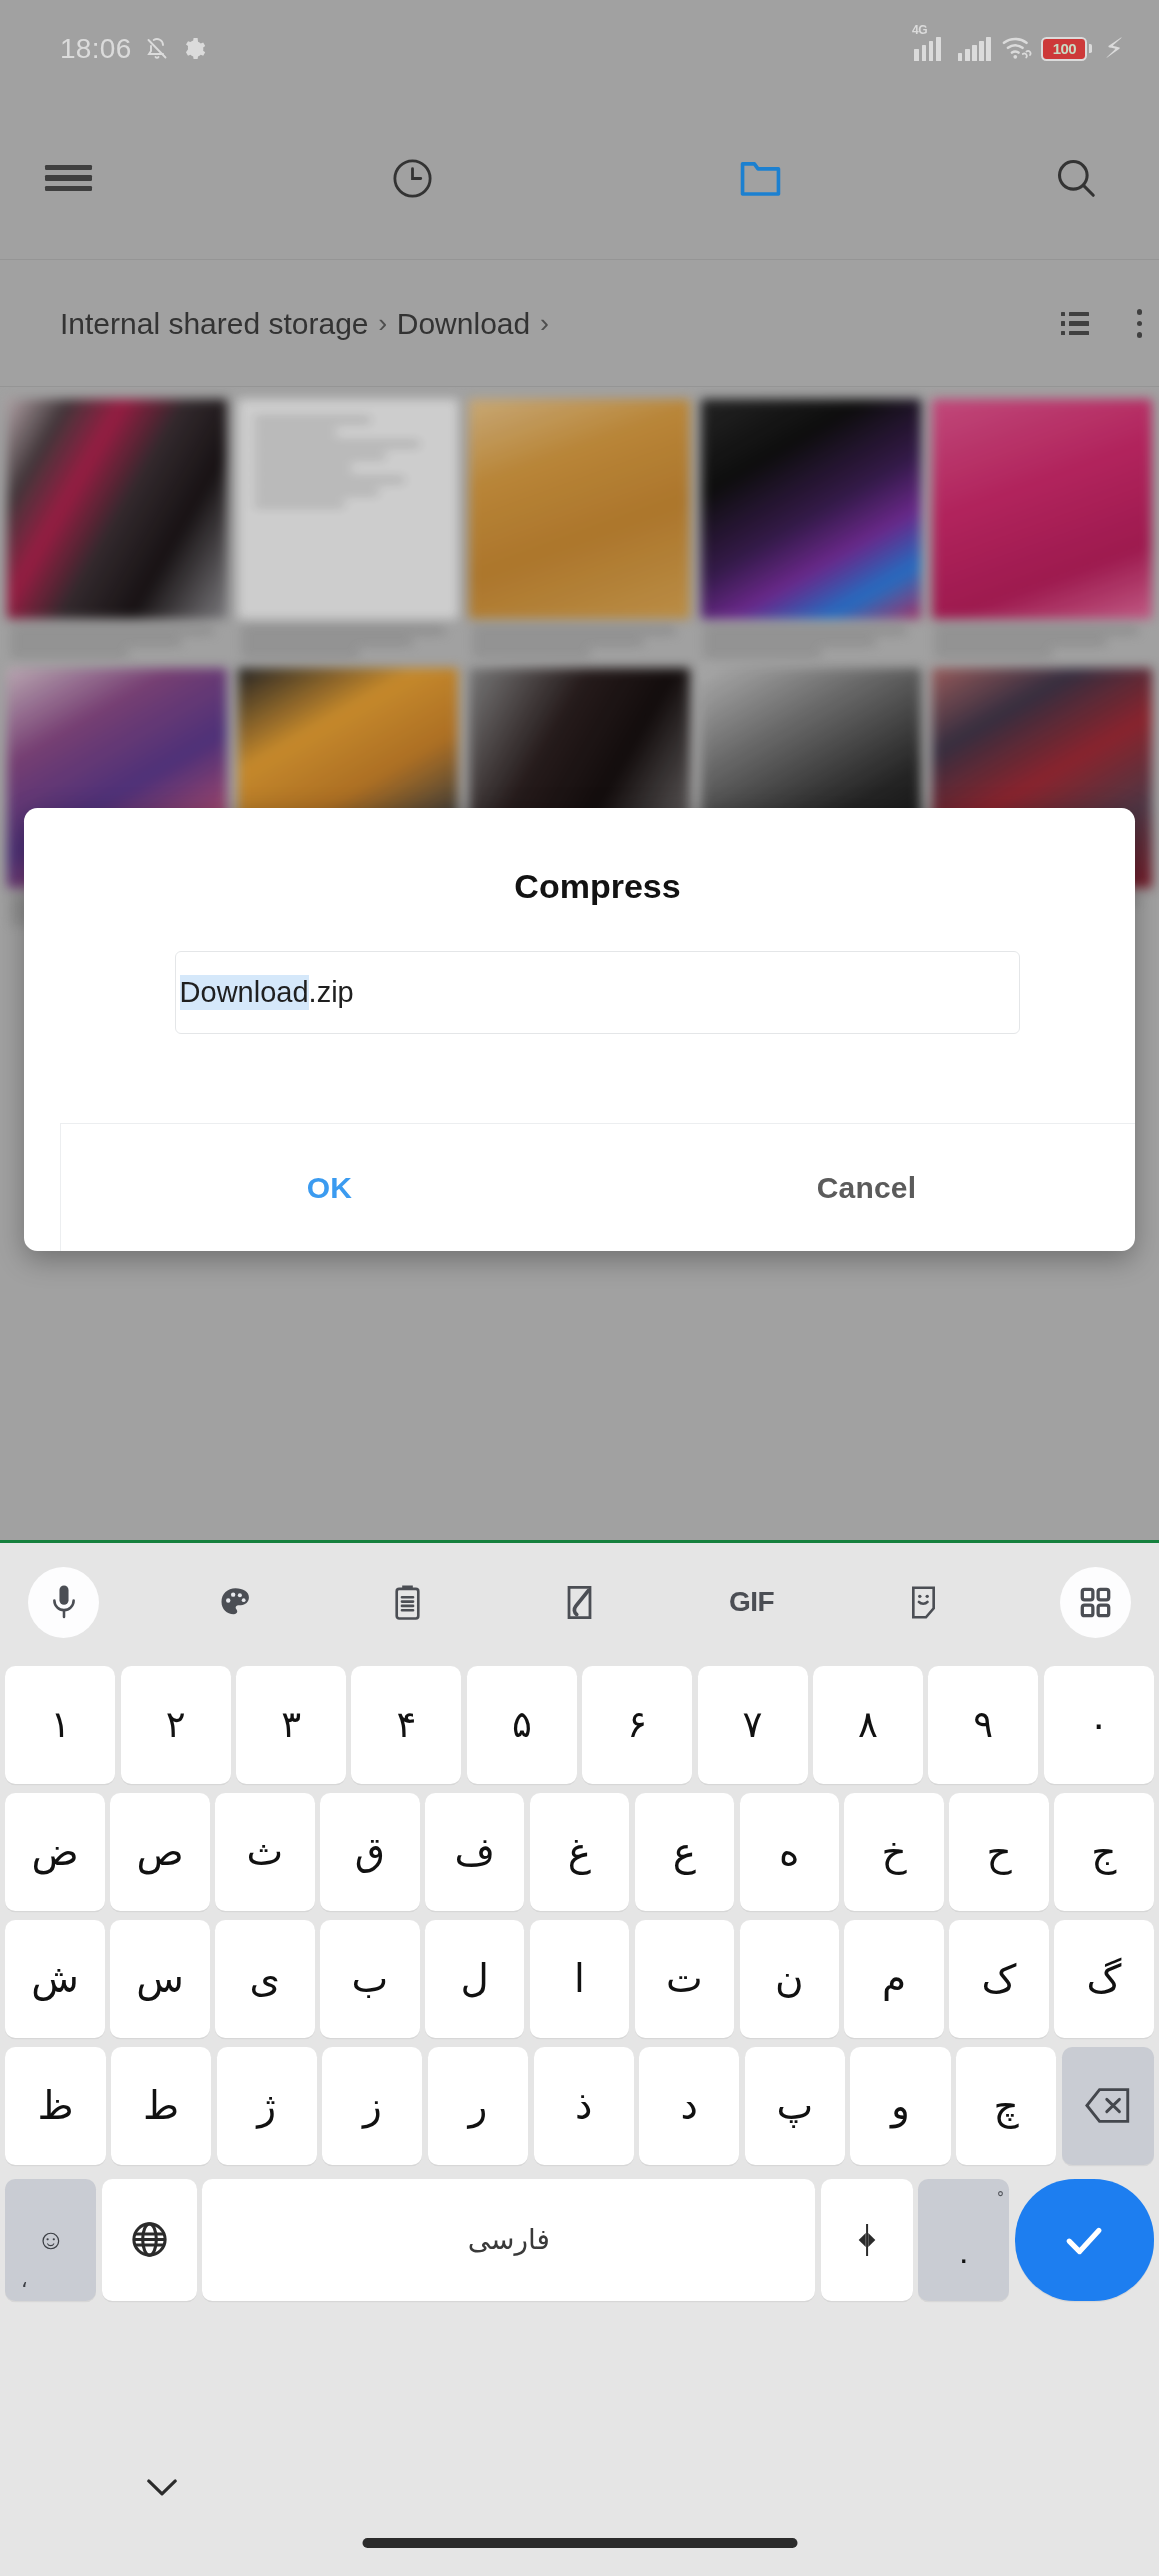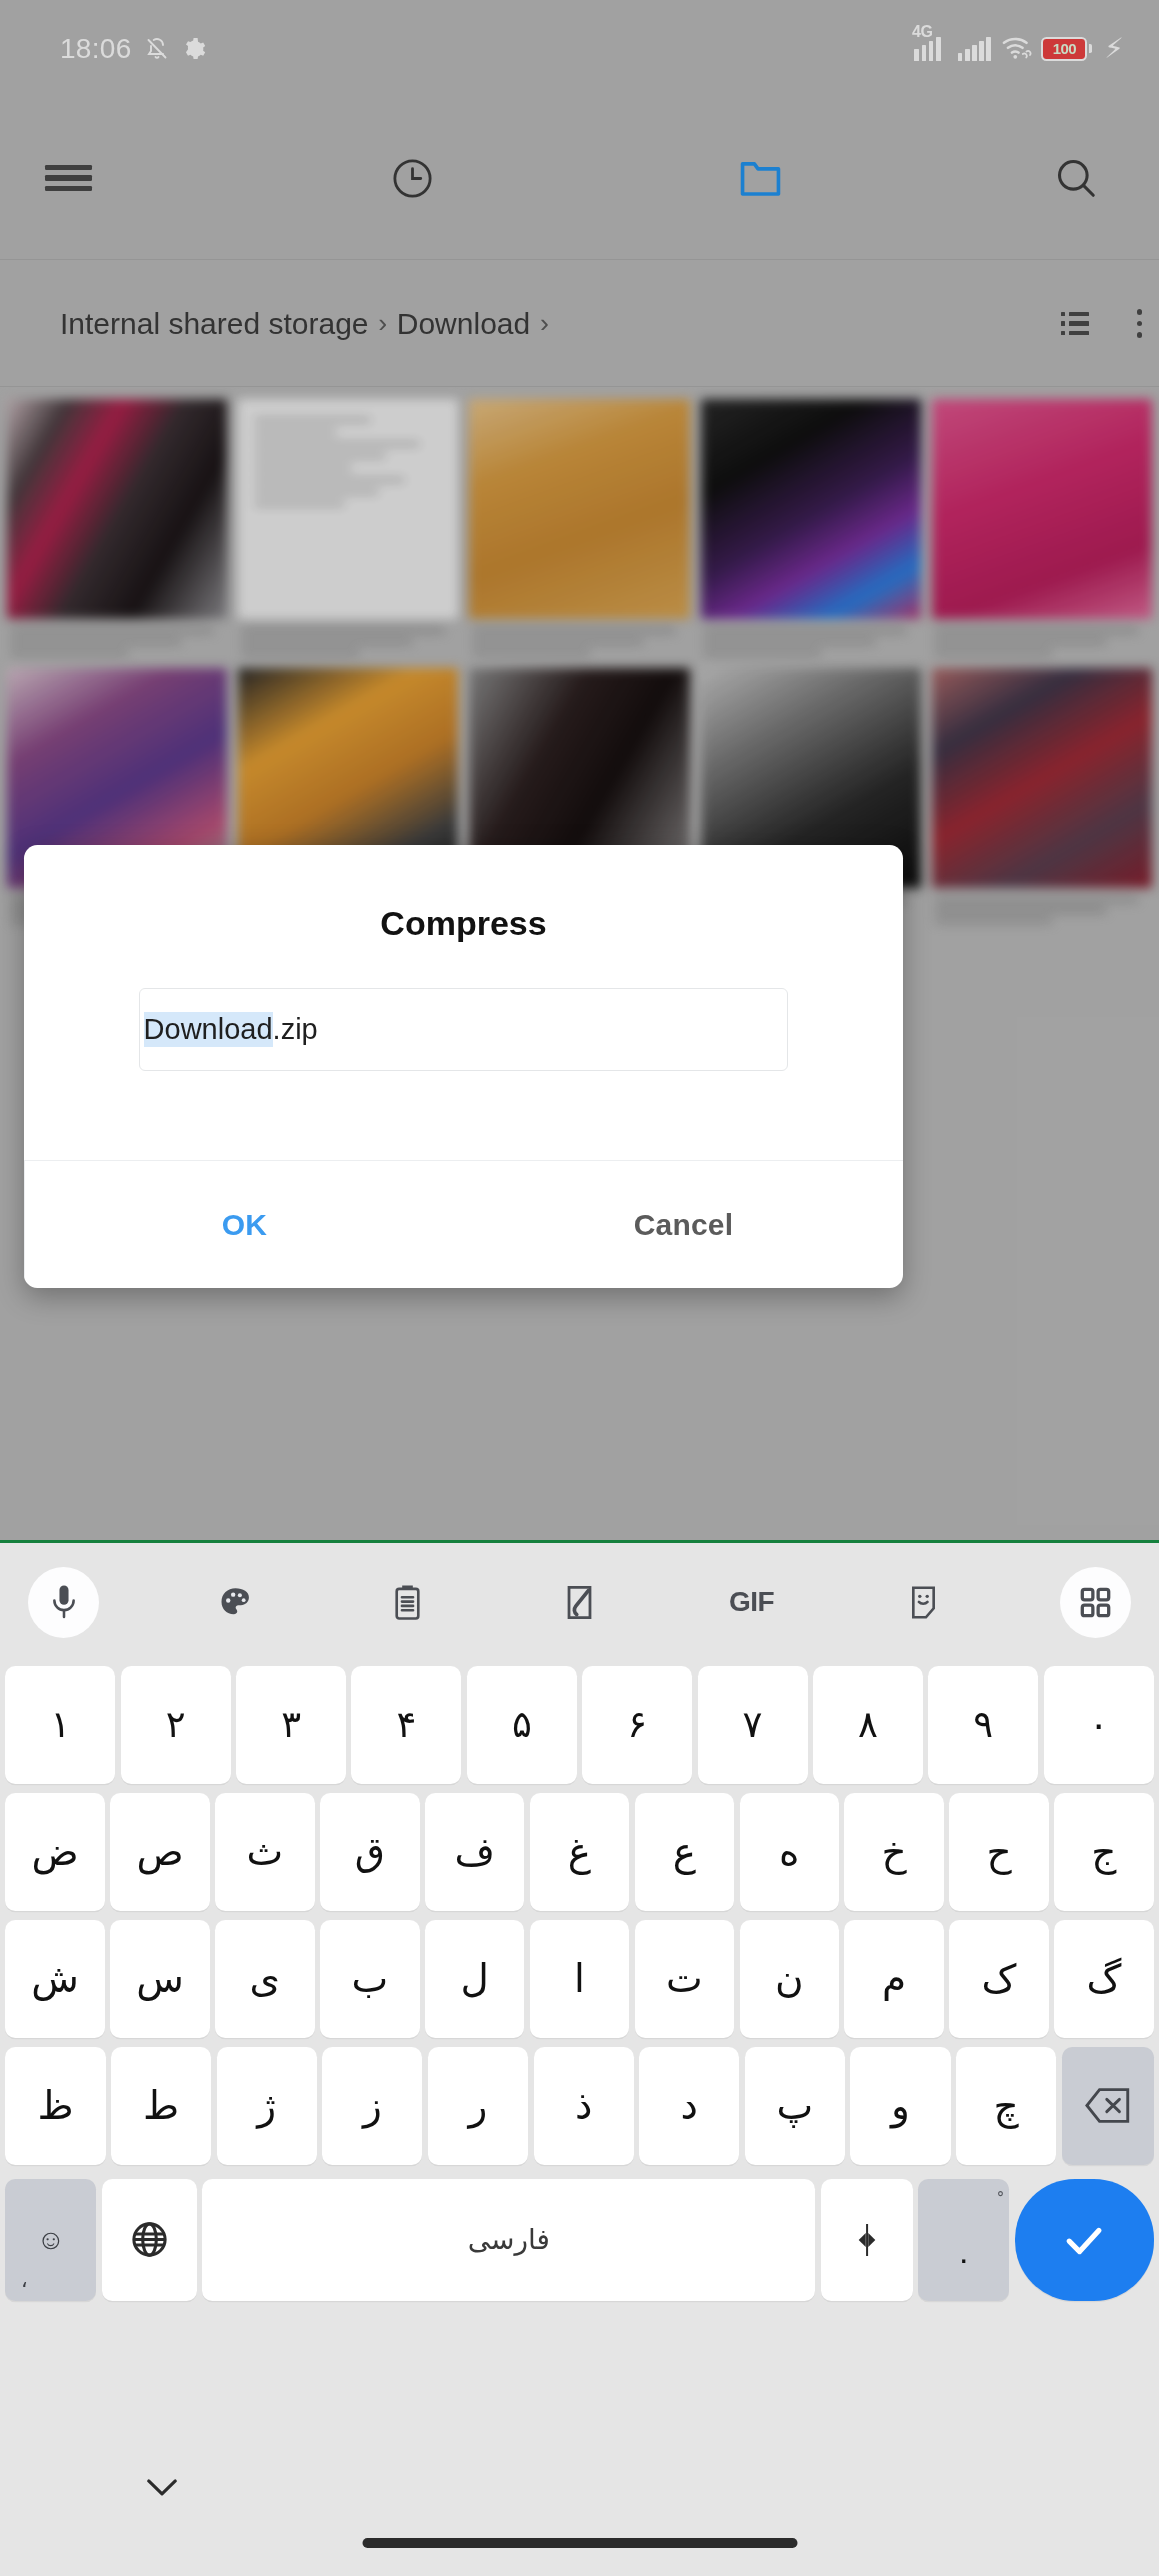--- a/index.html
+++ b/index.html
@@ -28,21 +28,21 @@
   .sb-time { color:#fff; font-size: 28px; letter-spacing:0.3px; font-weight:400; }
   .sb-right { display:flex; align-items:center; gap: 9.7px; }
   .icon-bell-off { width: 24px; height: 26.6px; position: relative; }
   .icon-bell-off svg, .icon-gear svg { display:block; }
 
   .sig { display:flex; align-items:flex-end; gap:2.4px; height:24px; position:relative; }
   .sig i { display:block; width:4.8px; background:#fff; border-radius:0.6px; }
   .sig i:nth-child(1){height:7.2px} .sig i:nth-child(2){height:11.5px}
   .sig i:nth-child(3){height:15.7px} .sig i:nth-child(4){height:20px}
   .sig i:nth-child(5){height:24px}
-  .sig-4g { position:absolute; top:-13.3px; left:-2.4px; font-size:16px; color:#fff; font-weight:700; letter-spacing:-0.3px;}
+  .sig-4g { position:absolute; top:-13.3px; left:-2.4px; font-size:12px; color:#fff; font-weight:700; letter-spacing:-0.3px;}
 
   .battery {
     display:flex; align-items:center;
   }
   .batt-body {
     width:46px; height:24px; border:2.4px solid #fff; border-radius:5.4px;
     background:#ef4444; display:flex; align-items:center; justify-content:center;
   }
   .batt-txt { color:#eaffe4; font-size:15px; font-weight:700; letter-spacing:-0.6px; }
   .batt-tip { width:3.6px; height:9.7px; background:#fff; border-radius:0 1.8px 1.8px 0; margin-left:1.2px;}
@@ -88,23 +88,24 @@
   .thumb { width:100%; height:220px; background:#d6d6d6; position:relative; overflow:hidden; }
   .meta { padding:3.6px 3.6px 0 3.6px; }
   .meta .ln { height:5.4px; background:#8a8a8a; border-radius:1.2px; margin:5.4px 0; opacity:.75; }
   .meta .ln.s { width:55%; } .meta .ln.m { width:80%; } .meta .ln.l { width:95%; }
   .doc-lines { position:absolute; inset:11px 15.7px; }
   .doc-lines .dl { height:4.2px; background:#9a9a9a; margin:7.8px 0; border-radius:1.2px; opacity:.8;}
 
   
   .scrim { position:absolute; inset:0; background: rgba(0,0,0,0.02); }
   .dialog {
-    position:absolute; left:24px; top:845px; width:879px;
+    position:absolute; left:24px; top:808px; width:1111px;
     background:#fff; border-radius:13.3px; overflow:hidden;
     box-shadow: 0 8.5px 28px rgba(0,0,0,.30);
+    padding-left: 36px;
   }
   .dlg-title {
     text-align:center; font-size:34px; font-weight:700; color:#121212;
     padding: 59px 0 0 0;
   }
   .dlg-label {
     font-size:30px; color:#4a4a4a; padding: 51px 0 0 115px;
   }
   .dlg-field-wrap { padding: 45px 115px 0 115px; }
   .dlg-field {

